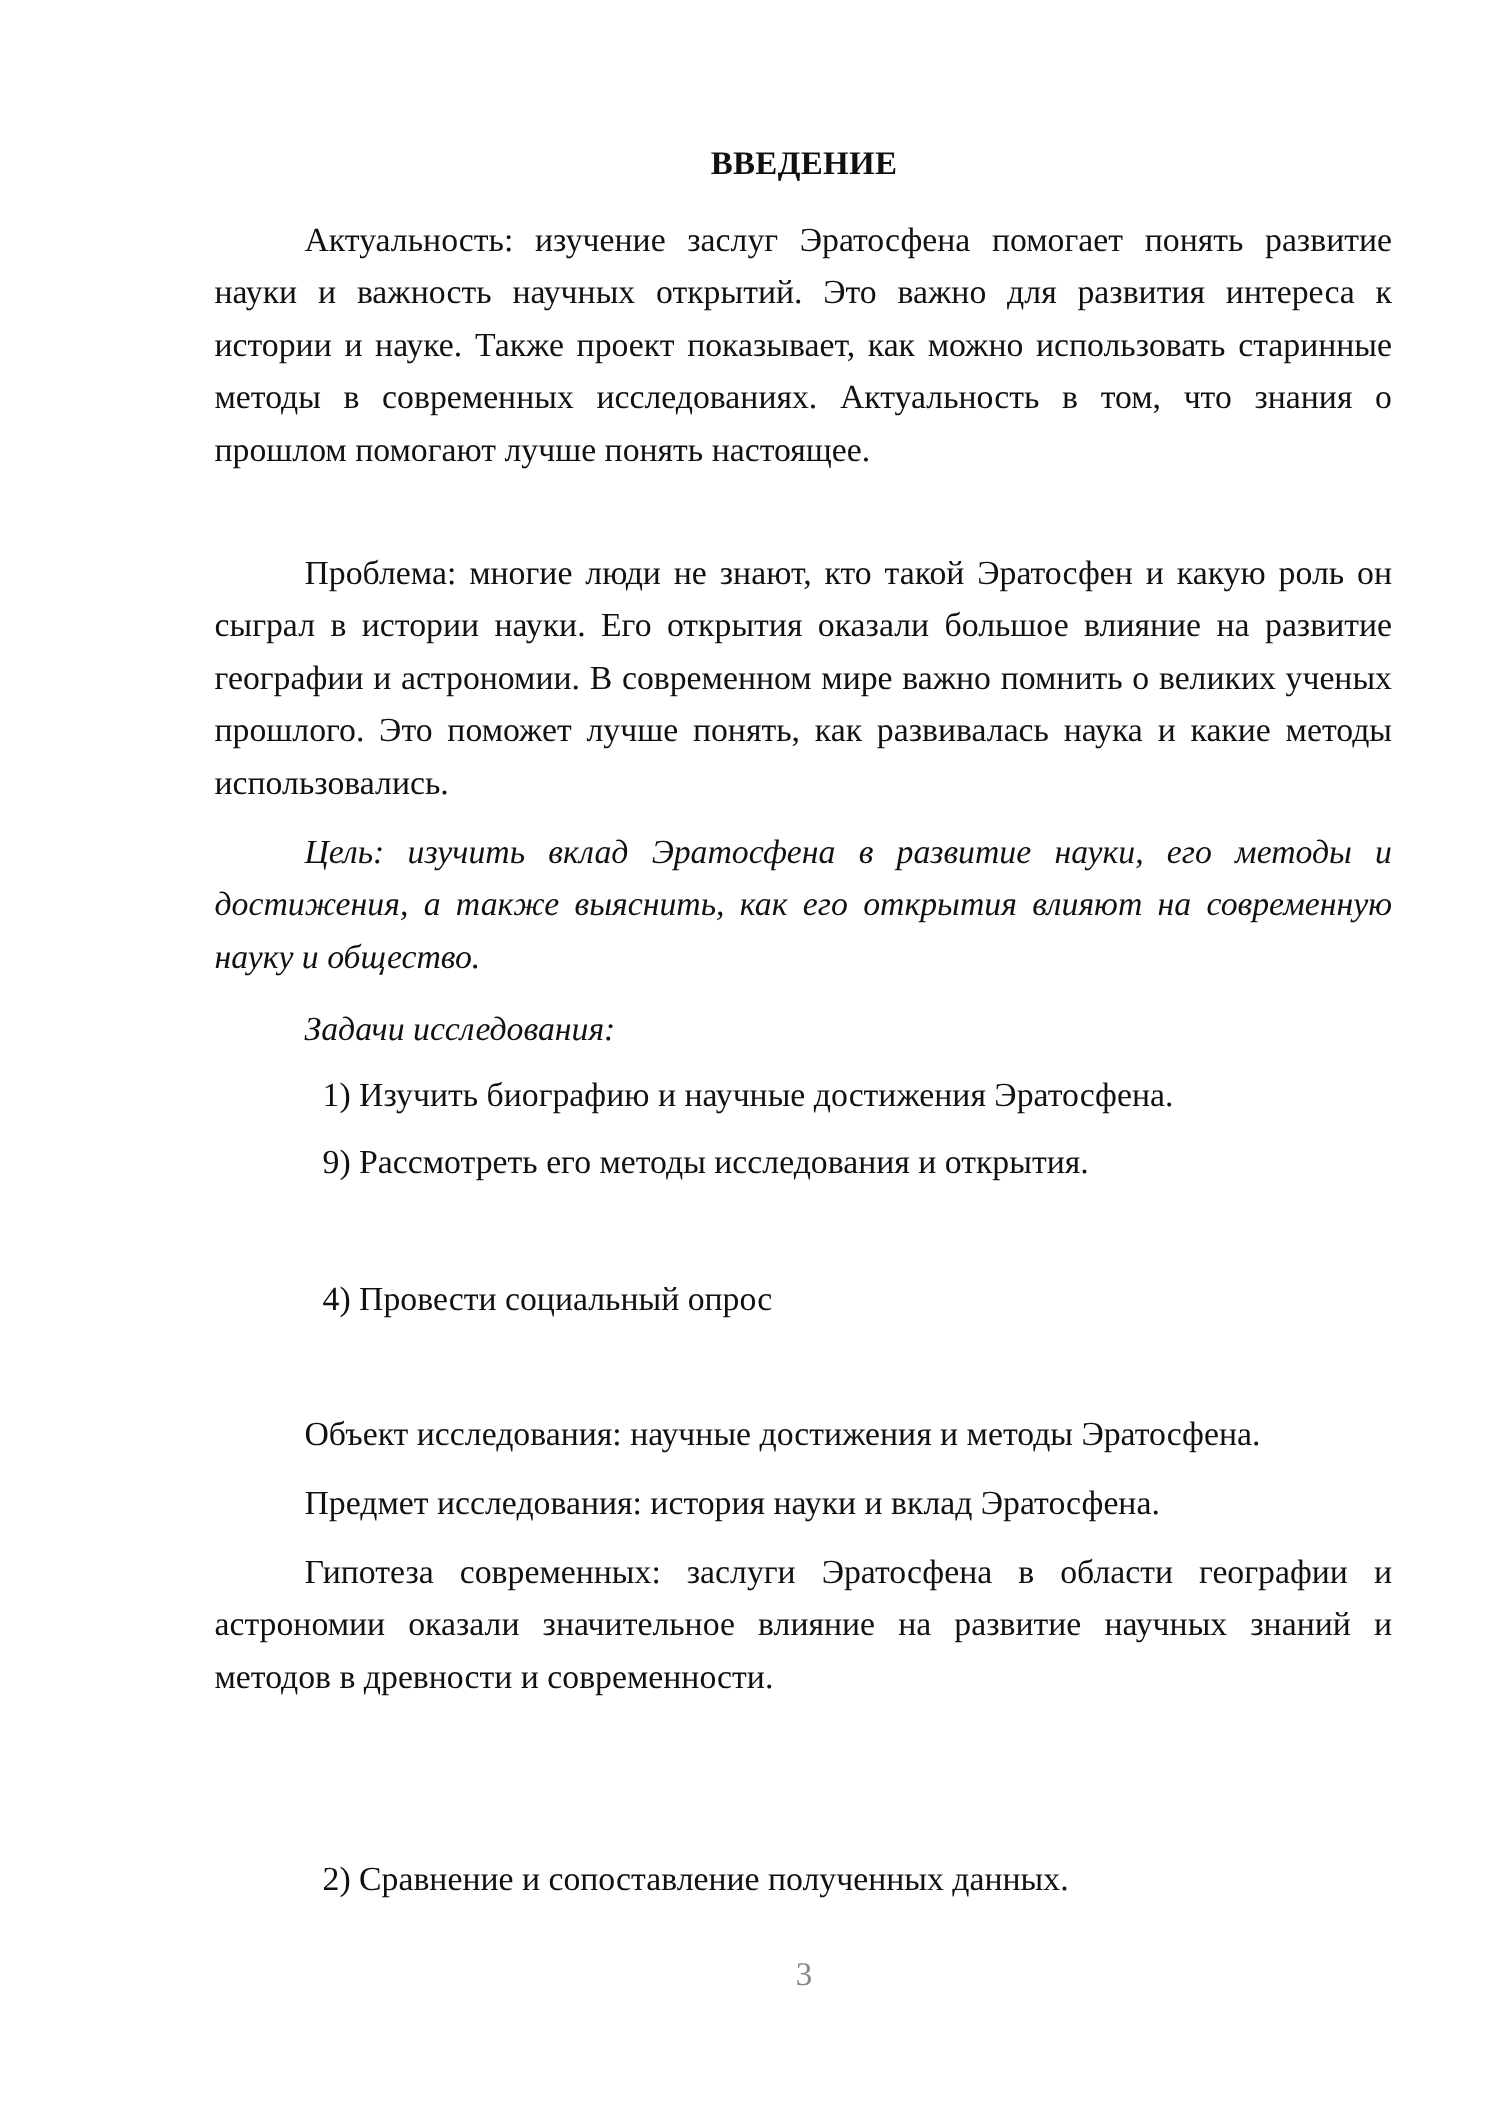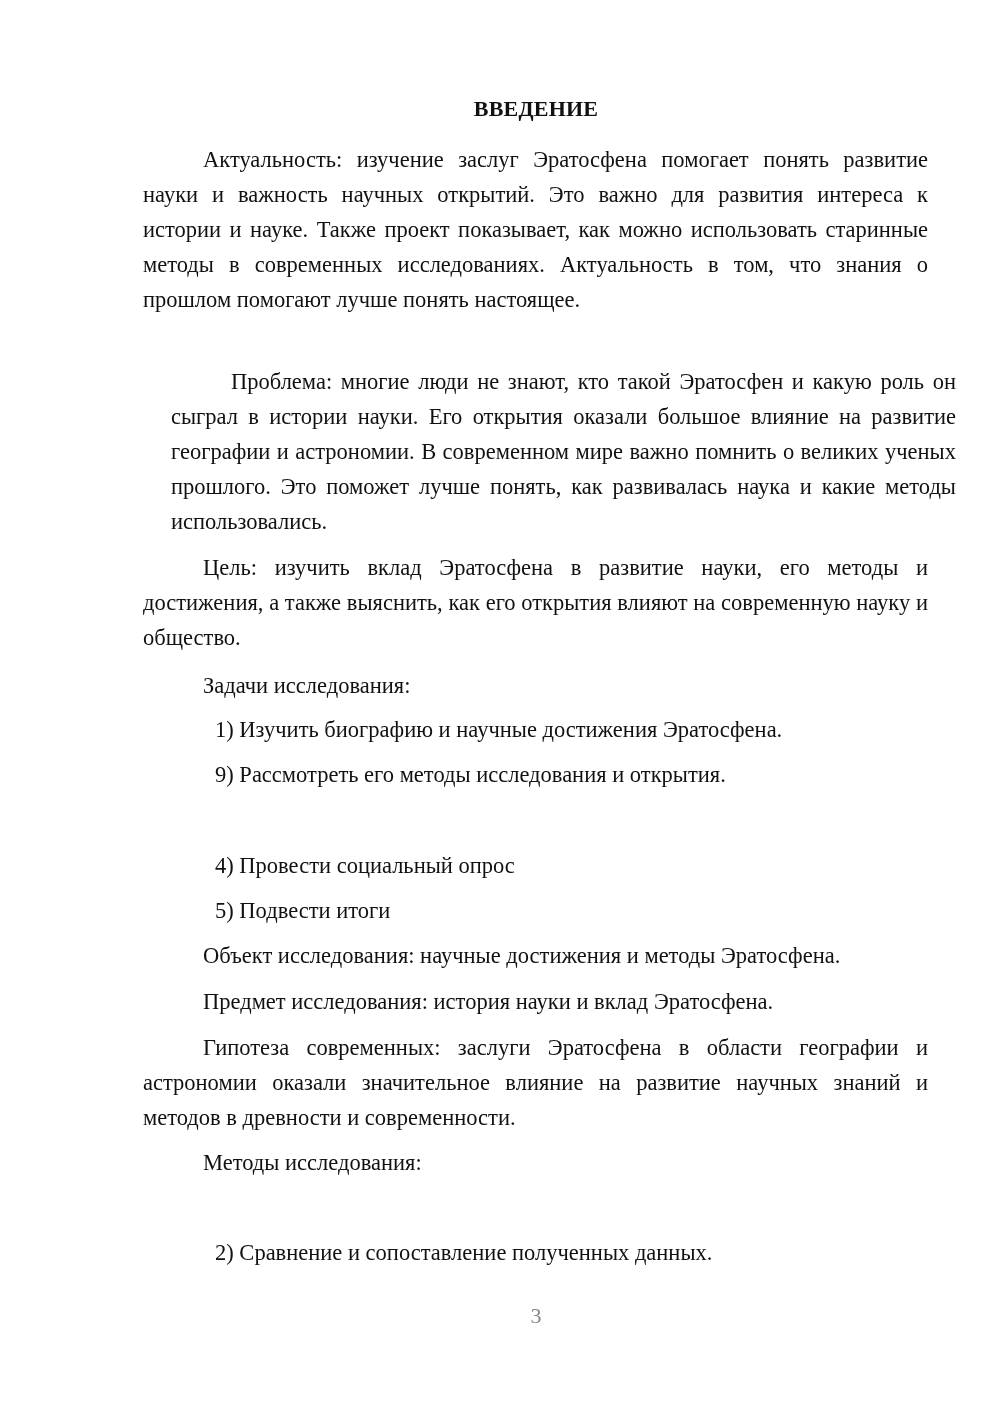--- a/index.html
+++ b/index.html
@@ -30,31 +30,29 @@
       color: #888888; font-size: 22px;
     }
   </style>
 </head>
 <body>
 
 <div class="page">
   <div class="title">ВВЕДЕНИЕ</div>
 
   <p class="para" style="top:142px;">Актуальность: изучение заслуг Эратосфена помогает понять развитие науки и важность научных открытий. Это важно для развития интереса к истории и науке. Также проект показывает, как можно использовать старинные методы в современных исследованиях. Актуальность в том, что знания о прошлом помогают лучше понять настоящее.</p>
-  <p class="para" style="top:364px;margin-left:28px;">Проблема: многие люди не знают, кто такой Эратосфен и какую роль он сыграл в истории науки. Его открытия оказали большое влияние на развитие географии и астрономии. В современном мире важно помнить о великих ученых прошлого. Это поможет лучше понять, как развивалась наука и какие методы использовались.</p>
-  <p class="para" style="top:550px;">Цель: изучить вклад Эратосфена в развитие науки, его методы и достижения, а также выяснить, как его открытия влияют на современную науку и общество.</p>
+  <p class="para" style="top:364px;">Проблема: многие люди не знают, кто такой Эратосфен и какую роль он сыграл в истории науки. Его открытия оказали большое влияние на развитие географии и астрономии. В современном мире важно помнить о великих ученых прошлого. Это поможет лучше понять, как развивалась наука и какие методы использовались.</p>
+  <p class="para" style="top:550px;font-style:italic;">Цель: изучить вклад Эратосфена в развитие науки, его методы и достижения, а также выяснить, как его открытия влияют на современную науку и общество.</p>
 
-  <div class="line" style="top:668px;">Задачи исследования:</div>
+  <div class="line" style="top:668px;font-style:italic;">Задачи исследования:</div>
   <div class="item" style="top:712px;">1) Изучить биографию и научные достижения Эратосфена.</div>
   <div class="item" style="top:757px;">9) Рассмотреть его методы исследования и открытия.</div>
   <div class="item" style="top:848px;">4) Провести социальный опрос</div>
-  <div class="item" style="top:893px;">5) Подвести итоги</div>
 
   <div class="line" style="top:938px;">Объект исследования: научные достижения и методы Эратосфена.</div>
   <div class="line" style="top:984px;">Предмет исследования: история науки и вклад Эратосфена.</div>
 
   <p class="para" style="top:1030px;">Гипотеза современных: заслуги Эратосфена в области географии и астрономии оказали значительное влияние на развитие научных знаний и методов в древности и современности.</p>
 
-  <div class="line" style="top:1145px;">Методы исследования:</div>
   <div class="item" style="top:1235px;">2) Сравнение и сопоставление полученных данных.</div>
 
   <div class="page-num">3</div>
 </div>
 
 </body></html>

